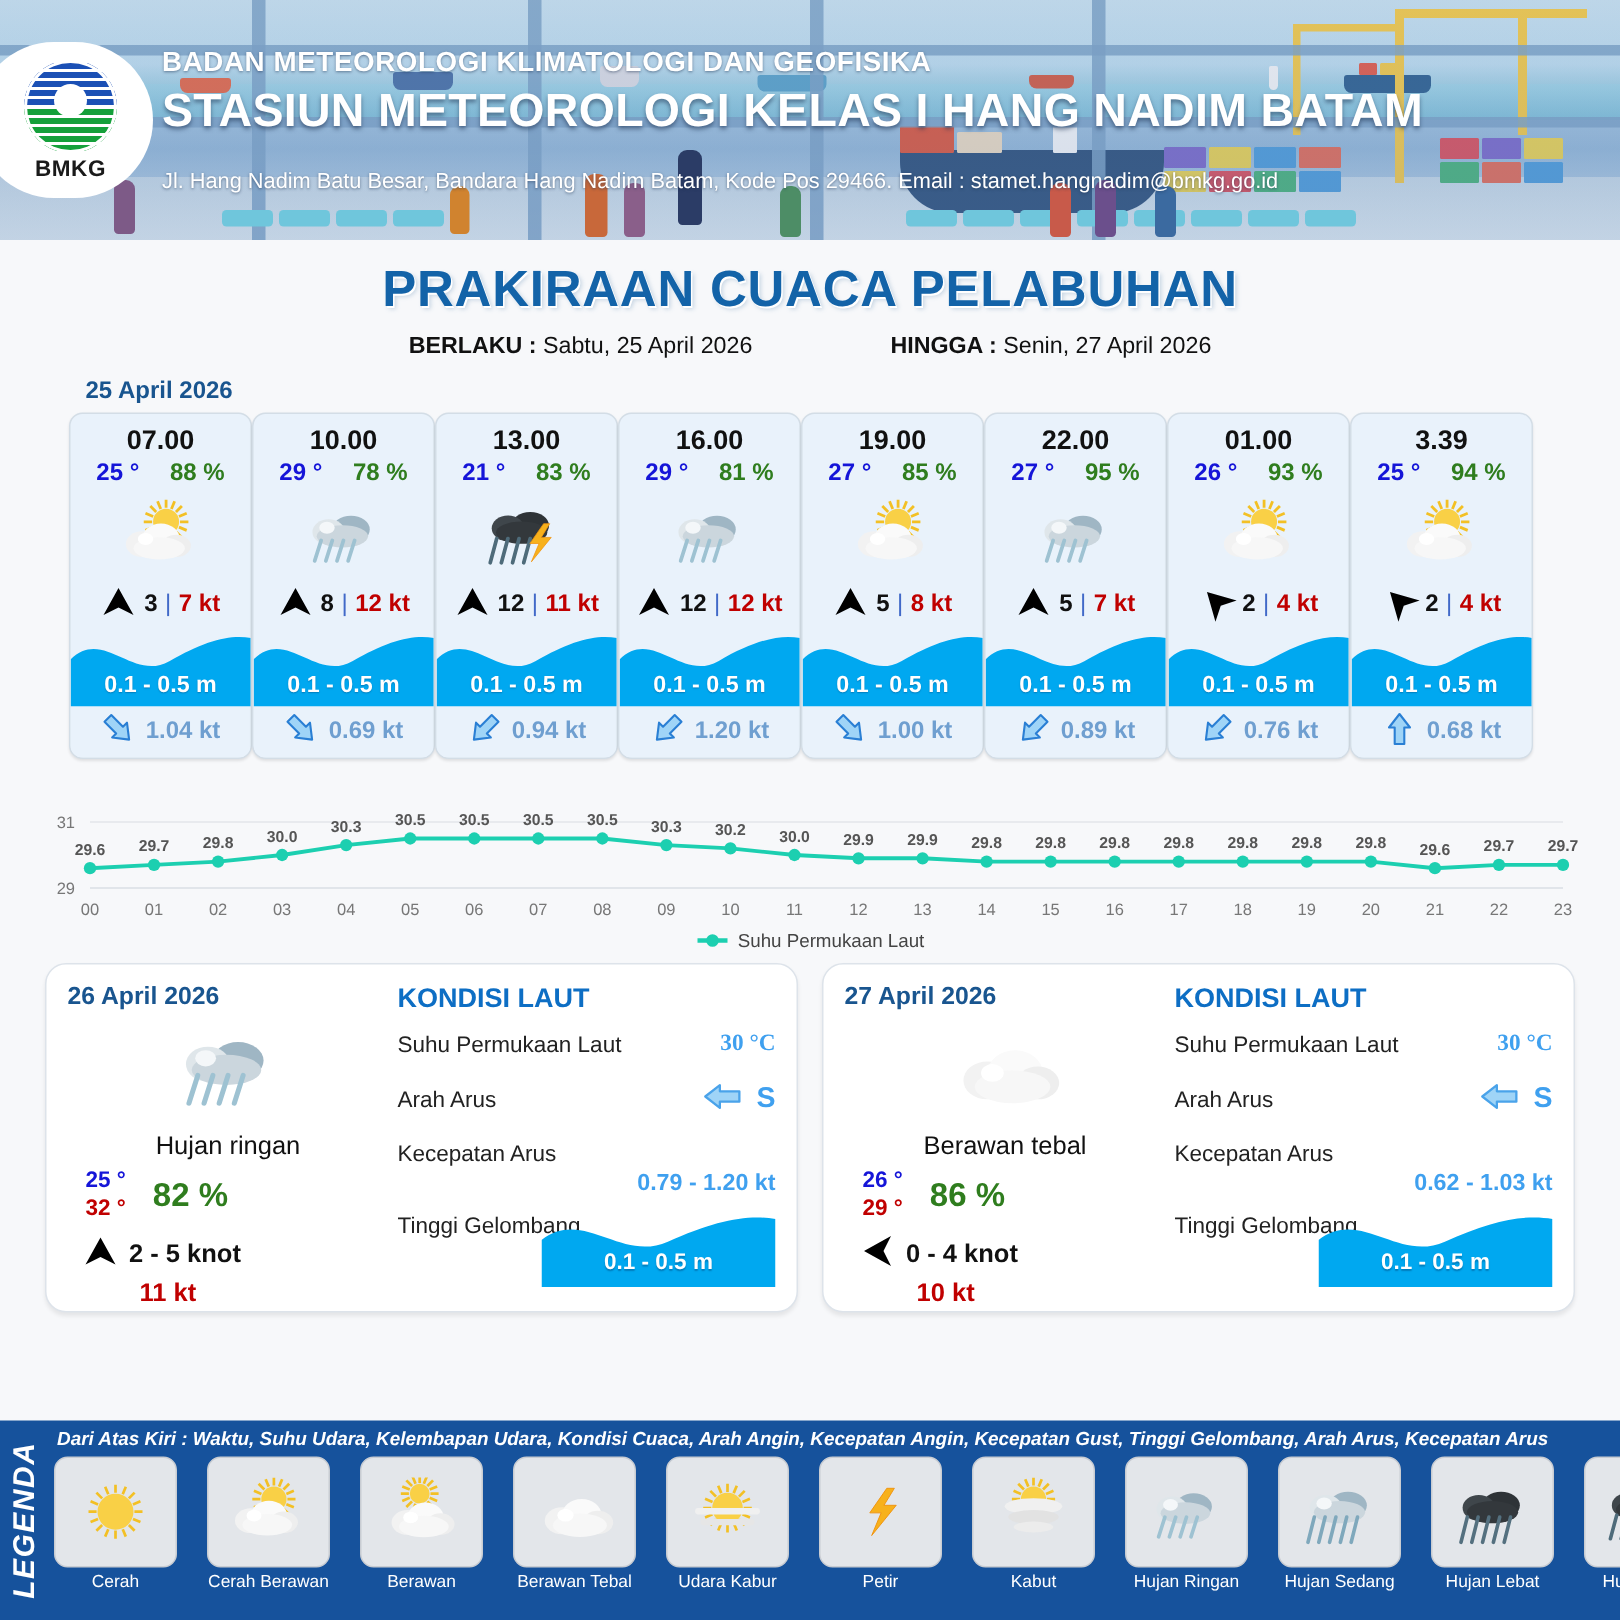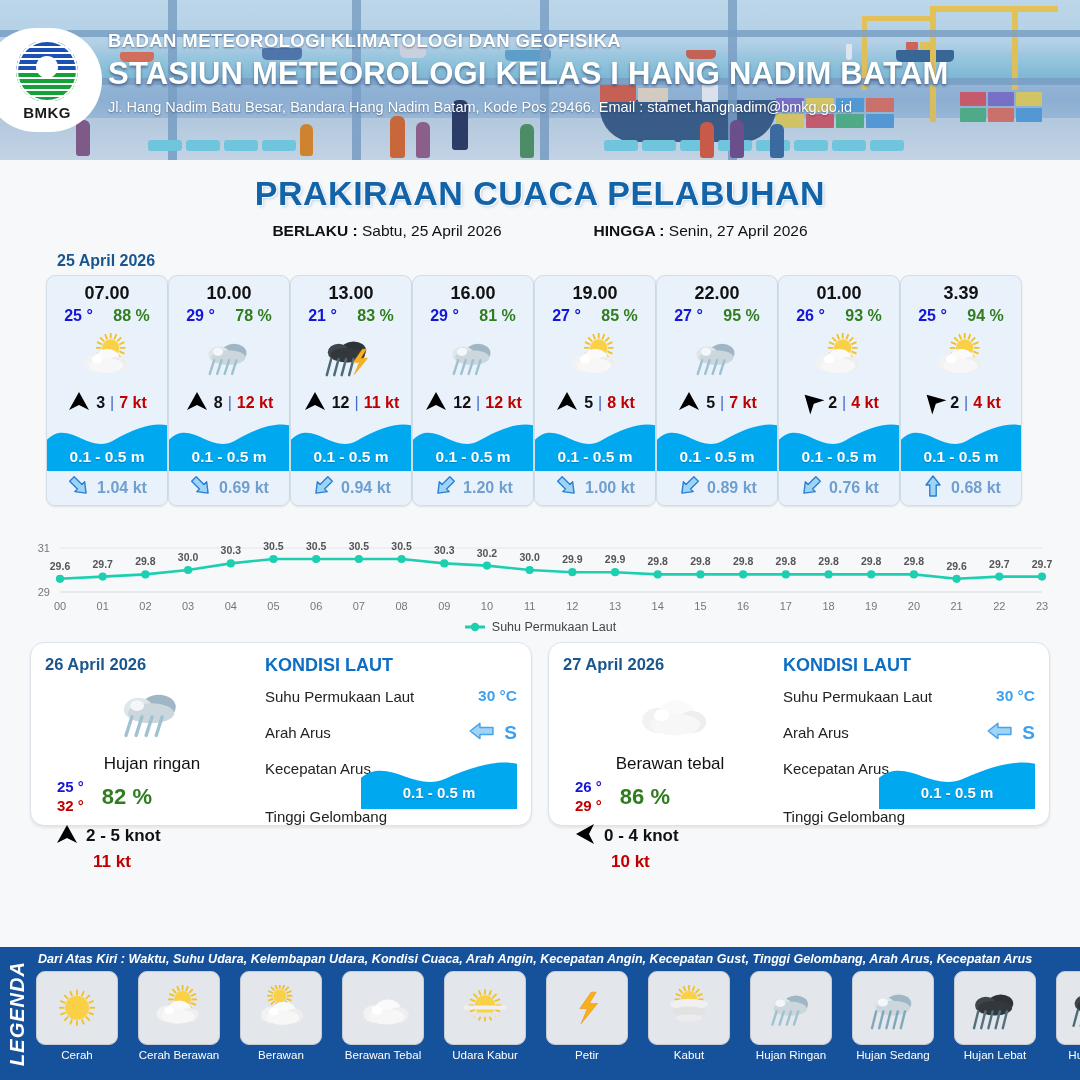--- a/index.html
+++ b/index.html
@@ -82,21 +82,21 @@
     color: #ffffff; font-size: 18.5px; font-weight: bold;
     letter-spacing: .4px;
     text-shadow: 0 1px 2px rgba(30,50,80,.55);
   }
   .hdr-line2 {
     color: #ffffff; font-size: 31px; font-weight: bold;
     letter-spacing: .2px; margin-top: 4px;
     text-shadow: 0 2px 3px rgba(30,50,80,.55);
   }
   .hdr-line3 {
-    color: #ffffff; font-size: 14.5px; margin-top: 7px;
+    color: #ffffff; font-size: 14.5px; margin-top: 21px;
     text-shadow: 0 1px 2px rgba(30,50,80,.6);
   }
 
   
   .title-zone { text-align: center; padding-top: 14px; }
   .title-main {
     font-size: 34px; font-weight: bold; color: #1363a8;
     letter-spacing: .5px;
     text-shadow: 1px 1px 0 #ffffff, 2px 2px 3px rgba(140,170,200,.45);
   }
@@ -173,21 +173,21 @@
   }
   .leg-marker { display:inline-block; }
 
   
   .day-panels {
     display:flex; gap: 16px; padding: 8px 30px 0 30px;
   }
   .day-panel {
     flex:1; background:#ffffff; border:1px solid #dde3ea;
     border-radius: 14px; box-shadow: 0 2px 3px rgba(0,0,0,.08);
-    height: 184px; position: relative; padding: 12px 14px;
+    height: 233px; position: relative; padding: 12px 14px;
     display:flex;
   }
   .dp-left { width: 214px; position:relative; }
   .dp-date { color:#19558f; font-size:16.5px; font-weight:bold; }
   .dp-icon { height: 78px; display:flex; align-items:center; justify-content:center; }
   .dp-cond { text-align:center; font-size:17px; color:#111; margin-top:2px; }
   .dp-temps {
     display:flex; align-items:center; gap: 18px;
     margin-top: 4px; padding-left: 12px;
   }
@@ -199,21 +199,21 @@
     display:flex; align-items:center; gap:7px; margin-top:8px;
     padding-left: 10px; font-size:17px; font-weight:bold; color:#111;
   }
   .dp-gust { color:#c00000; font-size:17px; font-weight:bold;
     margin-top:3px; padding-left: 48px; }
 
   .dp-right { flex:1; position:relative; padding-left: 6px; }
   .dp-title { color:#0d6ec4; font-size:18px; font-weight:bold; margin-bottom:6px; }
   .dp-row { display:flex; justify-content:space-between; align-items:center;
     font-size:15px; color:#222; margin-top: 11px; }
-  .dp-val { color:#3fa0ef; font-size:15.5px; font-weight:bold; }
+  .dp-val { color:#3fa0ef; font-size:15.5px; font-weight:bold;font-family:Liberation Serif, serif; }
   .dp-arrowrow { display:flex; align-items:center; gap:10px; }
   .dp-dir { color:#3fa0ef; font-size:19px; font-weight:bold; }
   .dp-speed { color:#3fa0ef; font-size:15.5px; font-weight:bold;
     text-align:right; margin-top: 2px; }
   .dp-wave { position:absolute; right: 0; bottom: 4px; width: 156px; height: 54px; }
   .dp-wave svg { position:absolute; left:0; top:0; }
   .dp-wave span {
     position:absolute; left:0; right:0; bottom: 8px; text-align:center;
     color:#fff; font-size:15px; font-weight:bold;
     text-shadow: 0 1px 1px rgba(0,60,110,.4);

